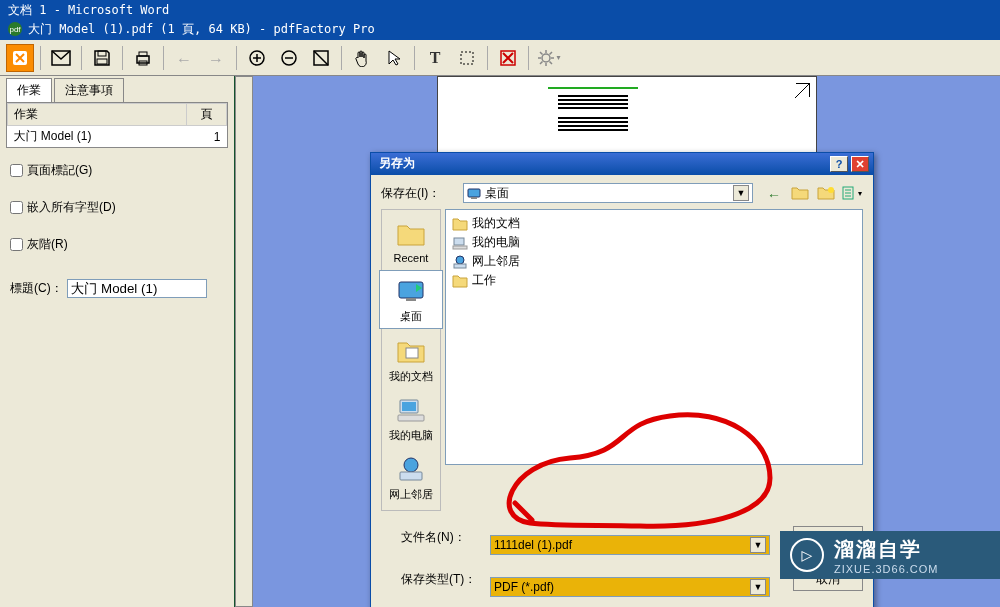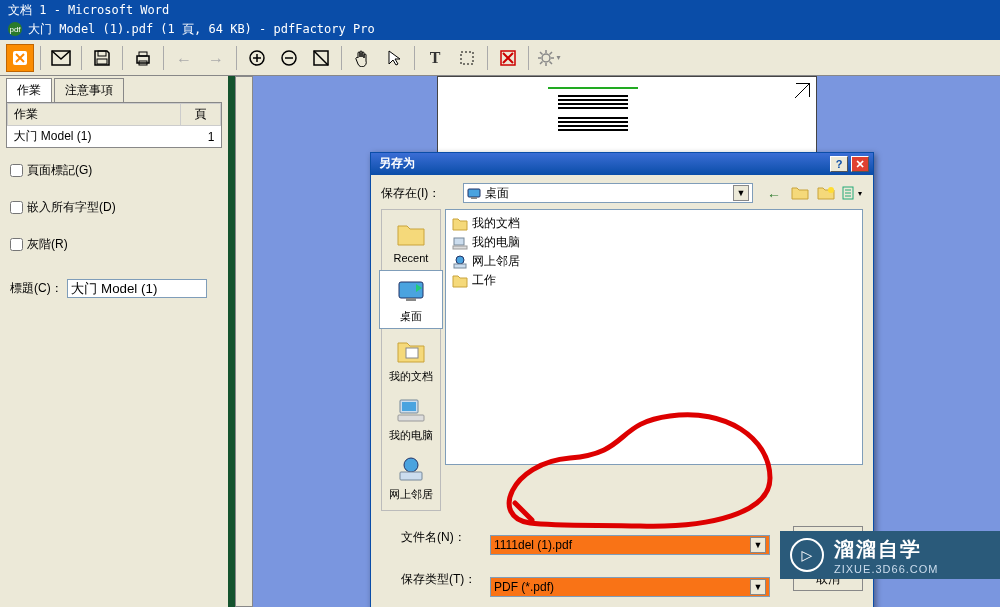--- a/index.html
+++ b/index.html
@@ -14,21 +14,21 @@
 .pdf-title .app-icon { width: 14px; height: 14px; background: #2a7a2a; border-radius: 50%; display: inline-flex; align-items: center; justify-content: center; font-size: 8px; font-family: sans-serif; }
 
 
 .toolbar { background: #ece9d8; border-bottom: 1px solid #888; padding: 4px 6px; display: flex; gap: 4px; align-items: center; height: 36px; }
 .tbtn { width: 28px; height: 28px; border: 1px solid transparent; display: flex; align-items: center; justify-content: center; cursor: pointer; font-size: 16px; color: #333; }
 .tbtn.active { background: #fb8c00; border: 1px solid #c06500; color: #fff; }
 .tsep { width: 1px; height: 24px; background: #aaa; margin: 0 2px; }
 
 
 .main { display: flex; height: calc(100% - 58px); background: #7a96df; }
-.left-panel { width: 235px; background: #ece9d8; border-right: 7px solid #14532d; display: flex; flex-direction: column; }
+.left-panel { width: 235px; background: #ece9d8; border-right: 1px solid #14532d; display: flex; flex-direction: column; }
 .tabs { display: flex; padding: 2px 6px 0 6px; background: #ece9d8; }
 .tab { padding: 3px 10px; border: 1px solid #888; border-bottom: none; background: #ece9d8; margin-right: 2px; cursor: pointer; font-size: 12px; }
 .tab.active { background: #fff; position: relative; z-index: 2; }
 .tab-body { background: #fff; border: 1px solid #888; margin: 0 6px 6px 6px; flex: 0 0 auto; }
 .job-table { width: 100%; border-collapse: collapse; }
 .job-table th { background: #ece9d8; border: 1px solid #ccc; padding: 2px 6px; text-align: left; font-weight: normal; }
 .job-table th:last-child { text-align: center; width: 40px;}
 .job-table td { padding: 2px 6px; }
 .job-table td:last-child { text-align: right; }
 .options { padding: 8px 10px; display: flex; flex-direction: column; gap: 20px; }
@@ -64,21 +64,21 @@
 .place { width: 64px; text-align: center; padding: 4px 0; cursor: pointer; font-size: 11px; }
 .place.active { border: 1px solid #7f9db9; background: #fff; }
 .place .picon { width: 32px; height: 32px; margin: 0 auto 2px; display: flex; align-items: center; justify-content: center; font-size: 24px; }
 .filelist { flex: 1; background: #fff; border: 1px solid #7f9db9; height: 256px; padding: 4px; overflow: auto; }
 .filelist .item { display: flex; align-items: center; gap: 4px; padding: 1px 2px; cursor: pointer; }
 .filelist .item .ficon { width: 16px; height: 16px; flex: 0 0 16px; display:flex;align-items:center;justify-content:center;font-size:13px;}
 
 .dlg-bottom { padding-top: 8px; }
 .dlg-bottom .brow { display: flex; align-items: center; gap: 13px; margin-bottom: 6px; }
 .dlg-bottom .brow .lbl { width: 96px; text-align: left; padding-left:20px;}
-.dlg-bottom .combo2{ flex:1; border:1px solid #7f9db9; background:#f97316; display:flex; align-items:center; padding:1px 3px; height:20px;margin-top:16px;}
+.dlg-bottom .combo2{ flex:1; border:1px solid #7f9db9; background:#eab308; display:flex; align-items:center; padding:1px 3px; height:20px;margin-top:16px;}
 .dlg-bottom .combo2 .dd{margin-left:auto;width:16px;height:16px;background:#ece9d8;border:1px solid #888;display:flex;align-items:center;justify-content:center;font-size:9px;}
 .dlg-bottom .btn { width: 70px; padding: 2px 0; text-align: center; background: #ece9d8; border: 1px solid #888; cursor: pointer; margin-left:10px;}
 
 
 .annot { position: absolute; pointer-events: none; }
 .annot svg { overflow: visible; }
 
 
 .watermark { position: absolute; right: 0; bottom: 28px; width: 220px; height: 48px; background: #2a5a7a; color: #fff; display: flex; align-items: center; gap: 10px; padding: 4px 10px; }
 .watermark .play { width: 34px; height: 34px; border: 2px solid #fff; border-radius: 50%; display: flex; align-items: center; justify-content: center; font-size: 14px; }

